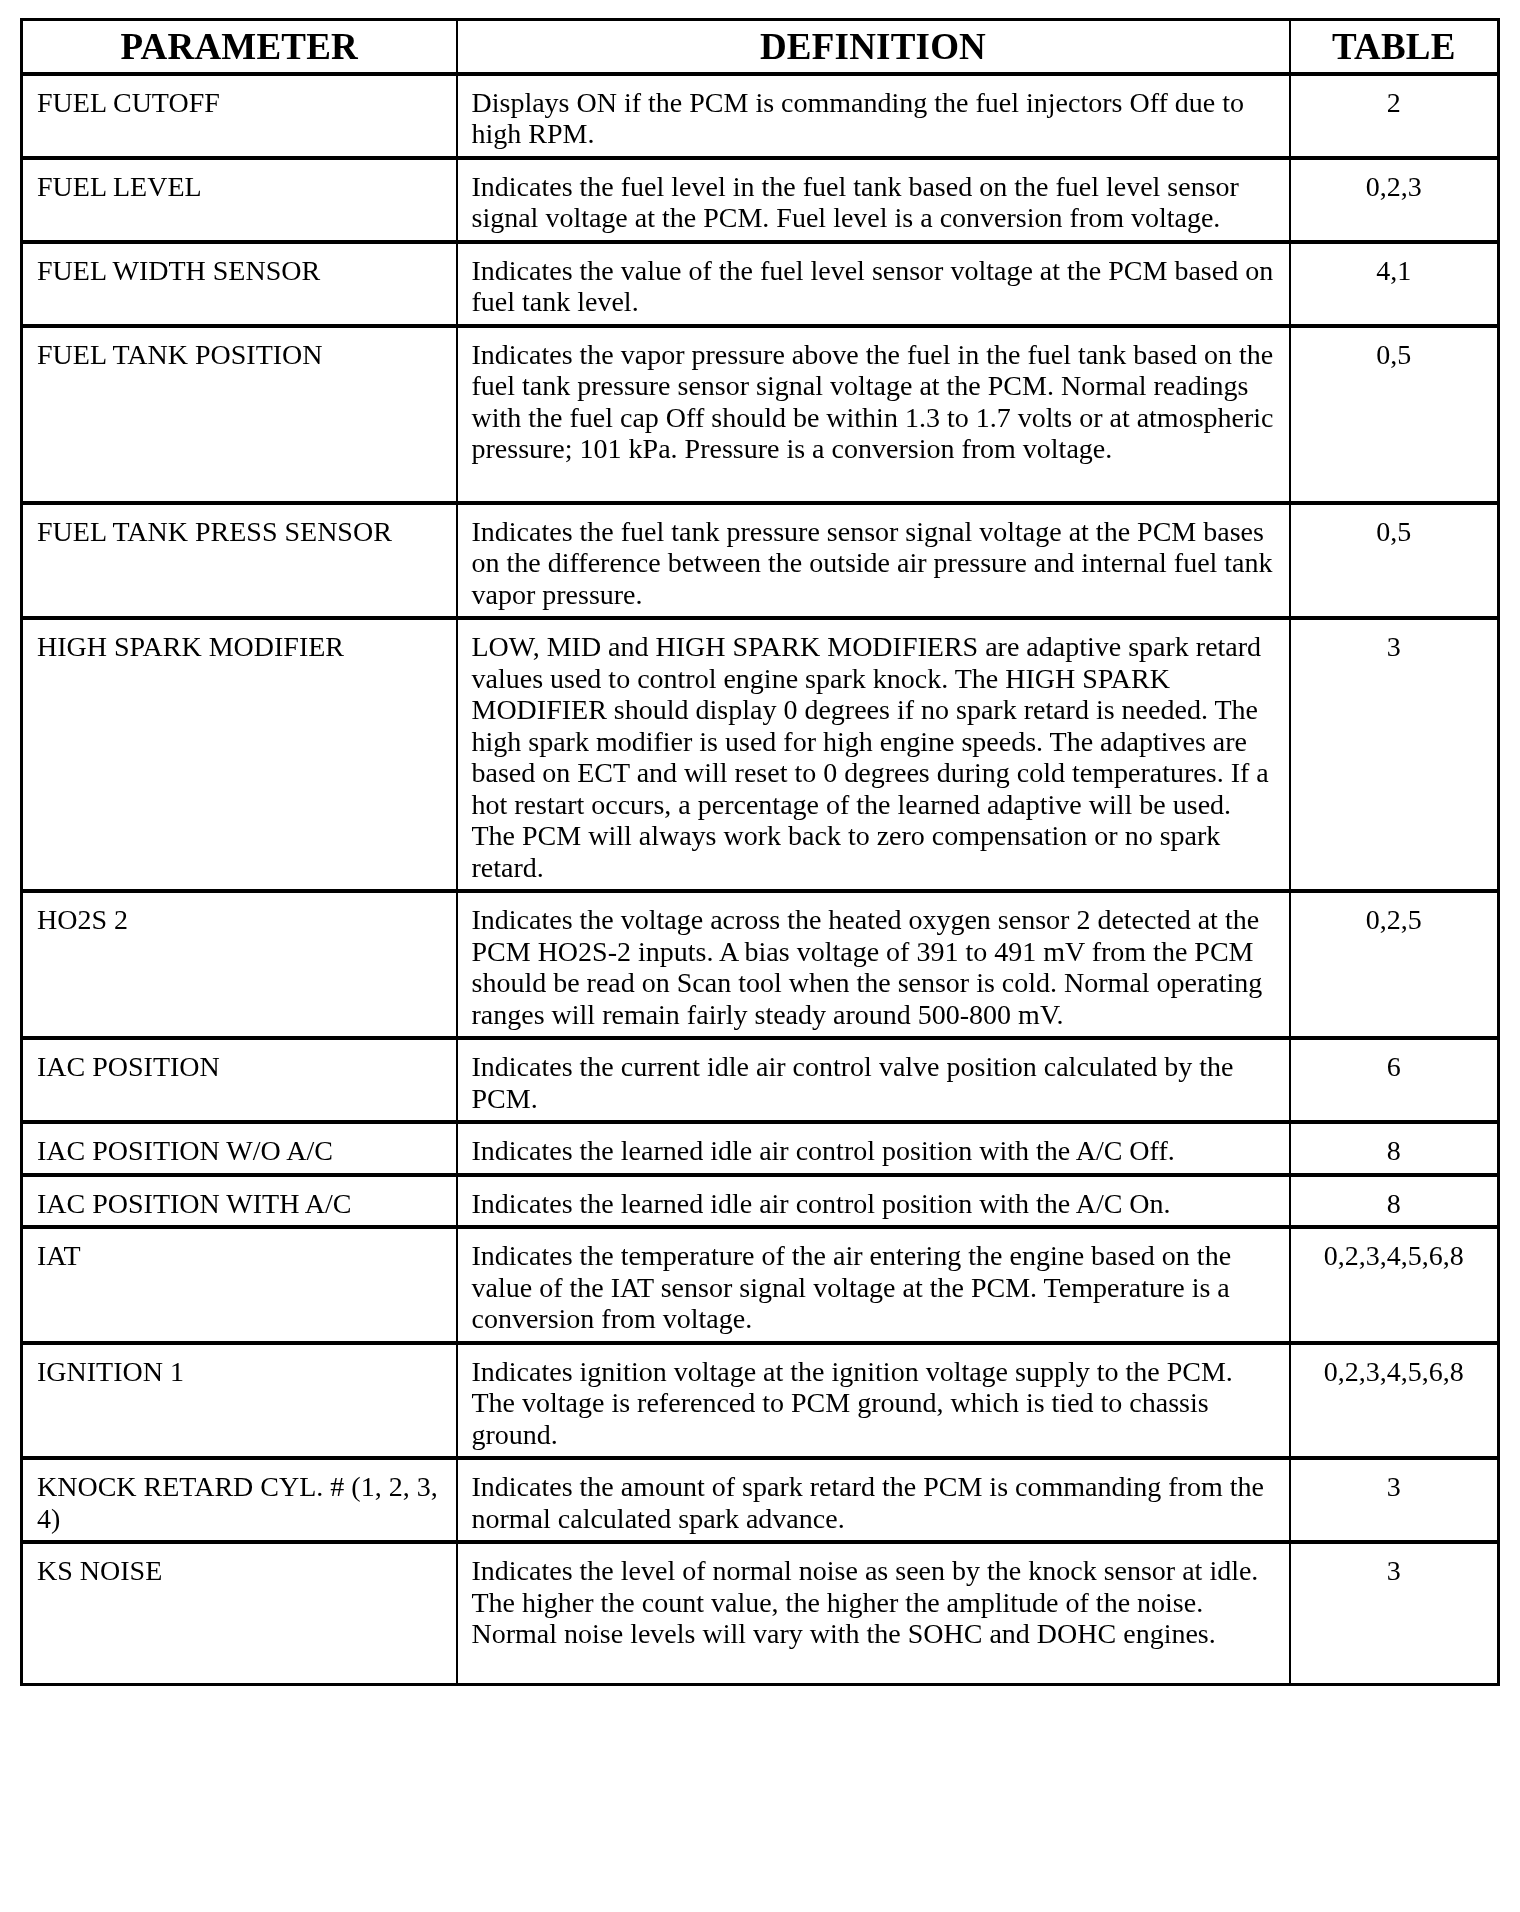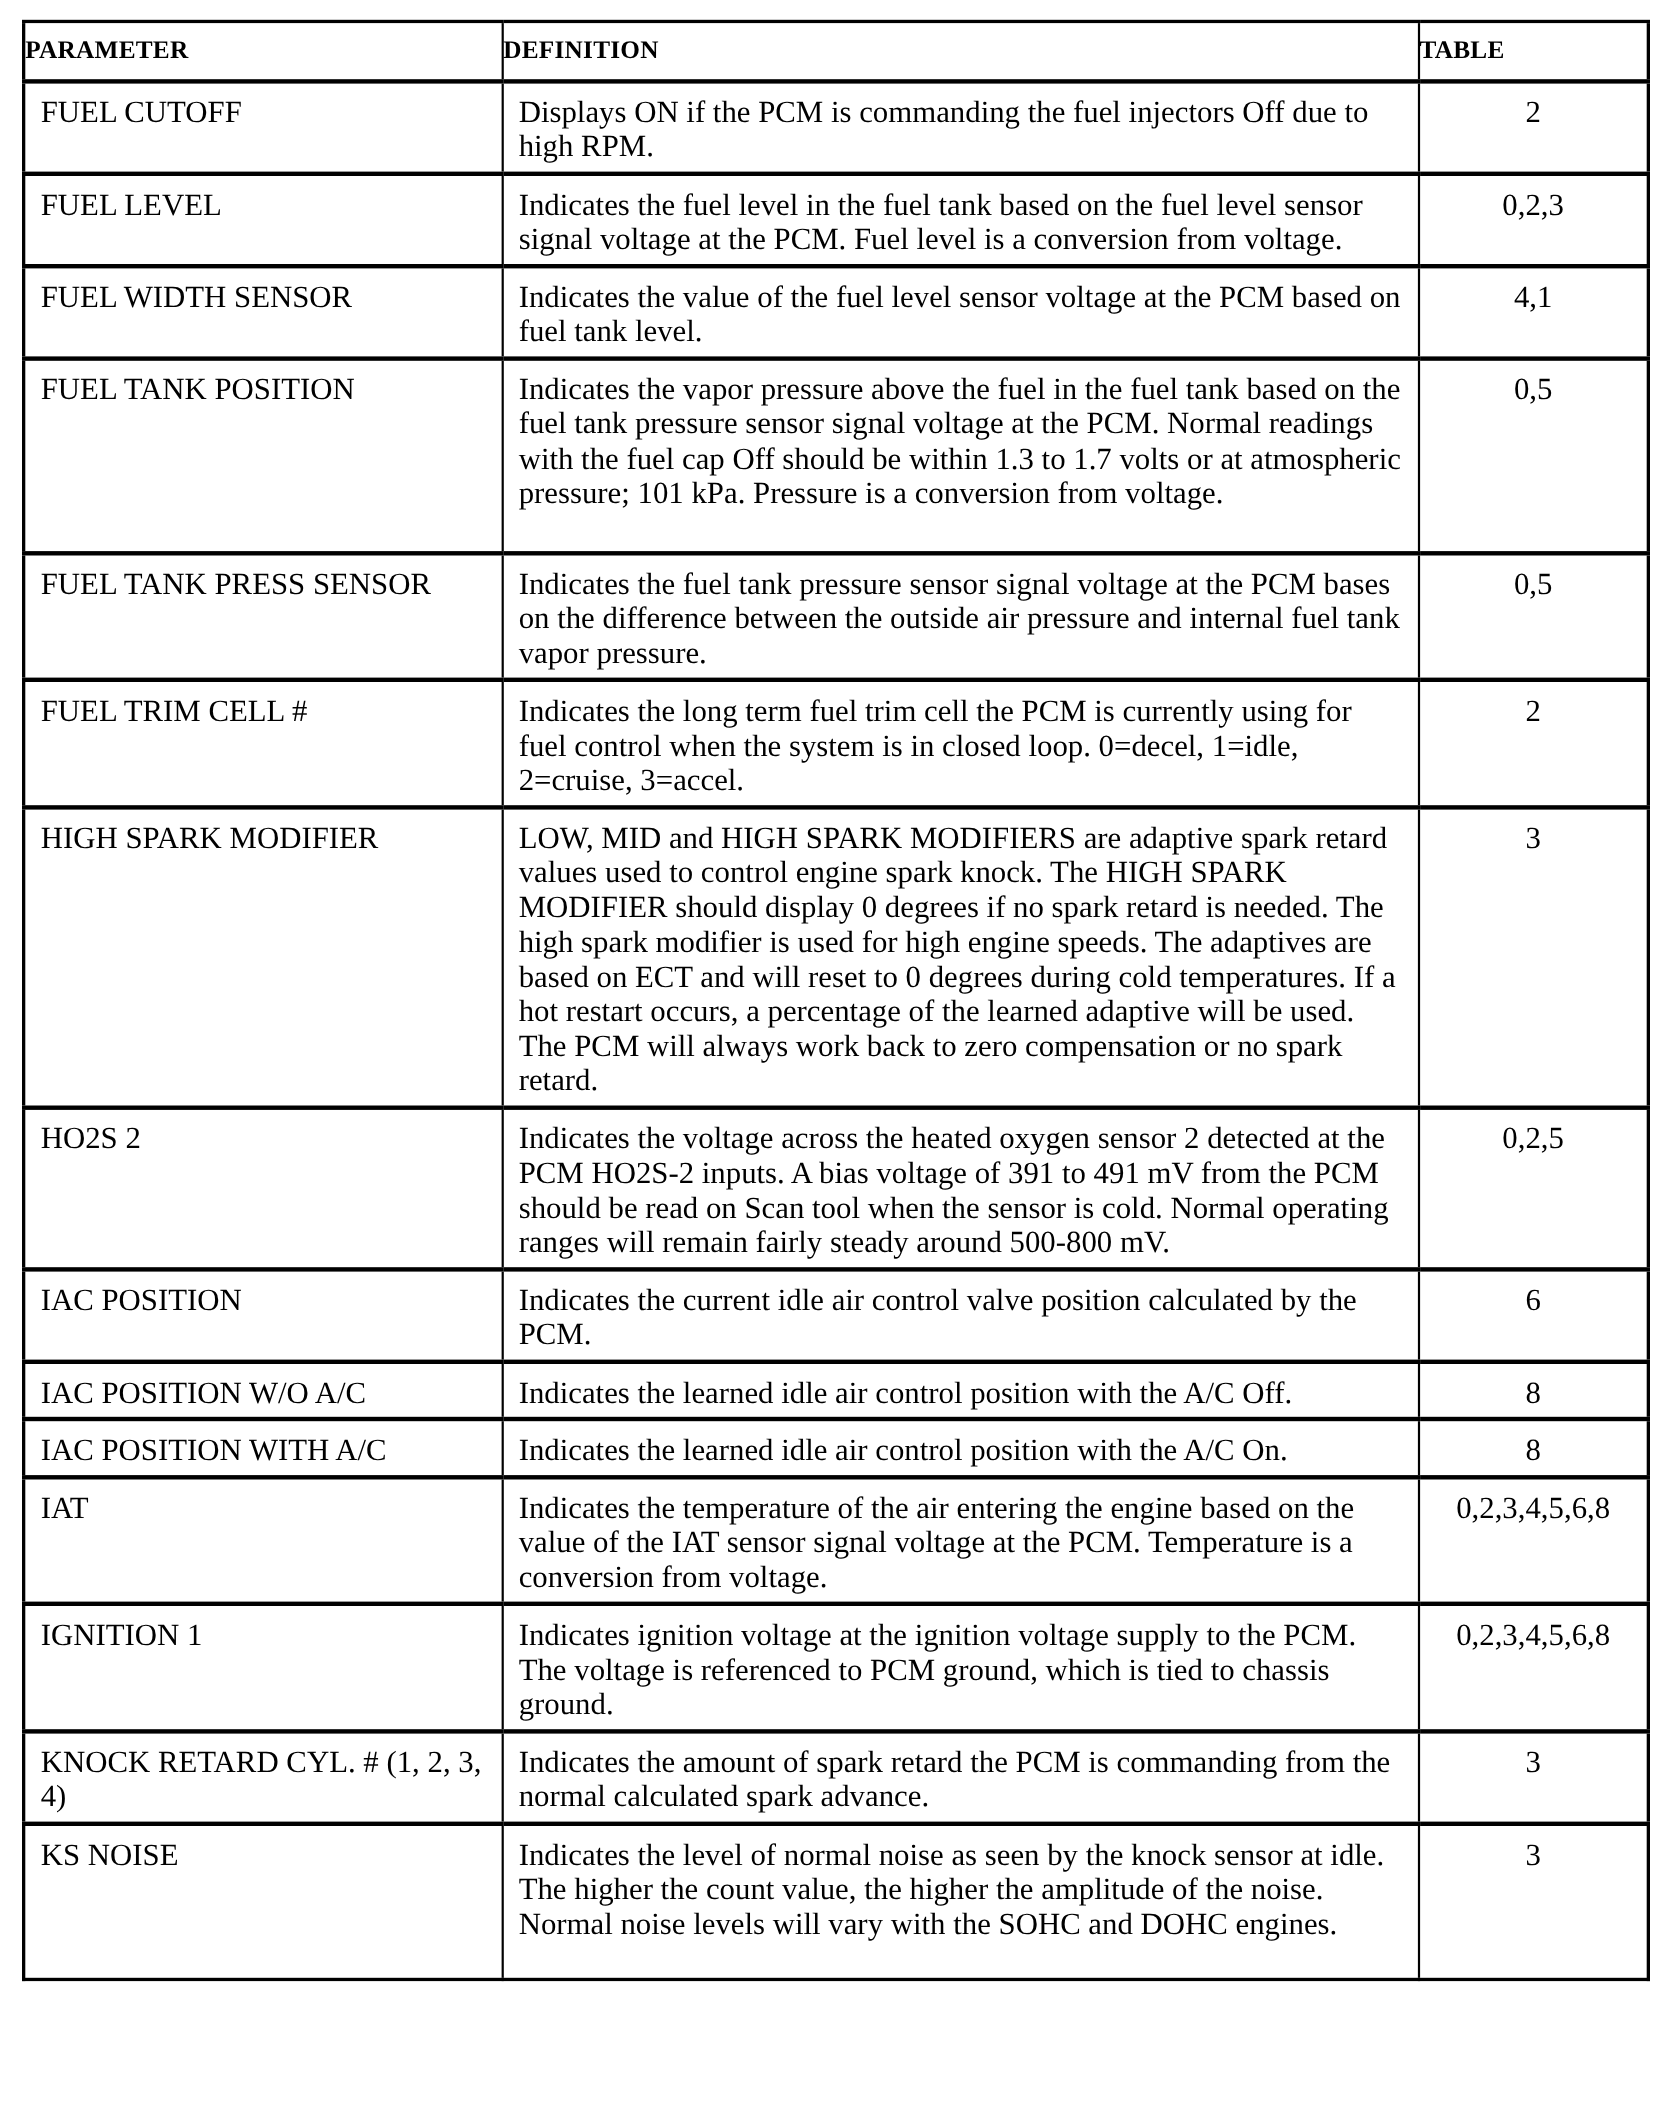--- a/index.html
+++ b/index.html
@@ -18,24 +18,24 @@
   #param-table col.c3 { width: 209px; }
   #param-table th, #param-table td {
     border: 2px solid #000;
     border-top-width: 4px;
     vertical-align: top;
     padding: 0;
     box-sizing: border-box;
   }
   #param-table th {
     font-weight: bold;
-    font-size: 23px;
+    font-size: 37px;
     height: 54px;
     vertical-align: middle;
-    text-align: left;
+    text-align: center;
     border-top-width: 3px;
     letter-spacing: 0.2px;
   }
   #param-table td {
     font-size: 28px;
     line-height: 31.5px;
   }
   td.param { padding: 11px 12px 6px 14px !important; }
   td.defn { padding: 11px 10px 6px 14px !important; }
   td.tbl { padding: 11px 4px 6px 4px !important; text-align: center; }
@@ -75,25 +75,20 @@
     <tr style="height:177px">
         <td class="param">FUEL TANK POSITION</td>
         <td class="defn">Indicates the vapor pressure above the fuel in the fuel tank based on the fuel tank pressure sensor signal voltage at the PCM. Normal readings with the fuel cap Off should be within 1.3 to 1.7 volts or at atmospheric pressure; 101 kPa.  Pressure is a conversion from voltage.</td>
         <td class="tbl">0,5</td>
       </tr>
     <tr style="height:113px">
         <td class="param">FUEL TANK PRESS SENSOR</td>
         <td class="defn">Indicates the fuel tank pressure sensor signal voltage at the PCM bases on the difference between the outside air pressure and internal fuel tank vapor pressure.</td>
         <td class="tbl">0,5</td>
       </tr>
-    <tr style="height:111px">
-        <td class="param">FUEL TRIM CELL #</td>
-        <td class="defn">Indicates the long term fuel trim cell the PCM is currently using for fuel control when the system is in closed loop.  0=decel, 1=idle, 2=cruise, 3=accel.</td>
-        <td class="tbl">2</td>
-      </tr>
     <tr style="height:271px">
         <td class="param">HIGH SPARK MODIFIER</td>
         <td class="defn">LOW, MID and HIGH SPARK MODIFIERS are adaptive spark retard values used to control engine spark knock.  The HIGH SPARK MODIFIER should display 0 degrees if no spark retard is needed.  The high spark modifier is used for high engine speeds. The adaptives are based on ECT and will reset to 0 degrees during cold temperatures.  If a hot restart occurs, a percentage of the learned adaptive will be used. The PCM will always work back to zero compensation or no spark retard.</td>
         <td class="tbl">3</td>
       </tr>
     <tr style="height:144px">
         <td class="param">HO2S 2</td>
         <td class="defn">Indicates the voltage across the heated oxygen sensor 2 detected at the PCM HO2S-2 inputs. A bias voltage of 391 to 491 mV from the PCM should be read on Scan tool when the sensor is cold. Normal operating ranges will remain fairly steady around 500-800 mV.</td>
         <td class="tbl">0,2,5</td>
       </tr>

